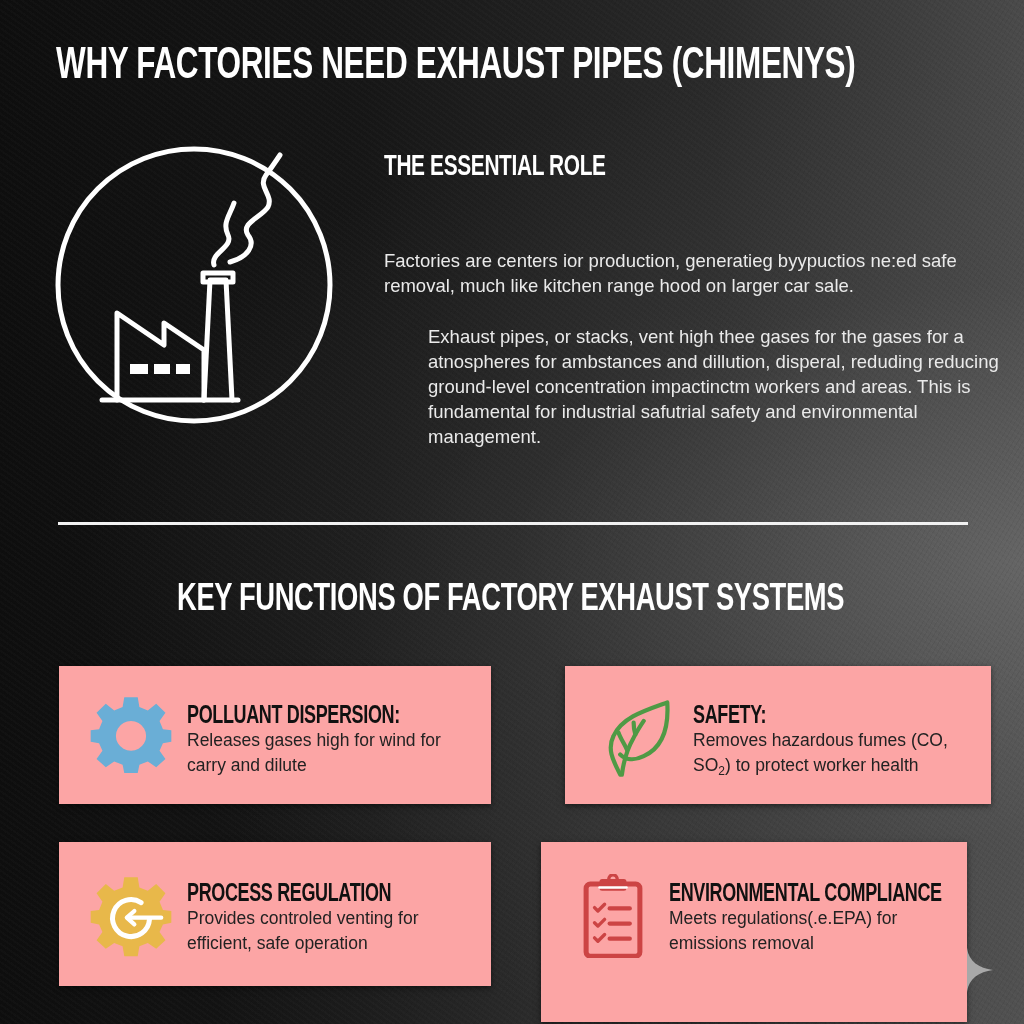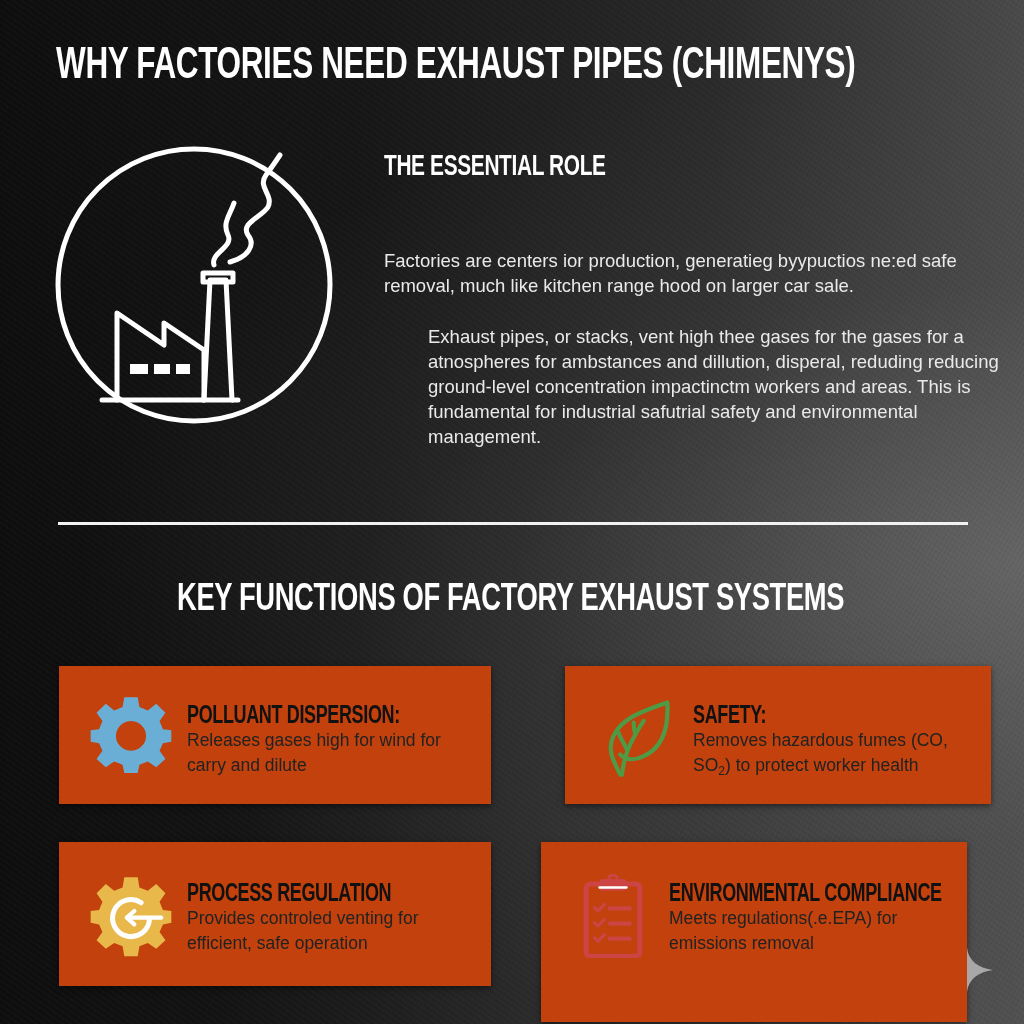--- a/index.html
+++ b/index.html
@@ -52,21 +52,21 @@
   .divider {
     position: absolute; left: 58px; top: 522px; width: 910px; height: 3px;
     background: #f2f2f2;
   }
   .section-title {
     position: absolute; left: 177px; top: 575px;
     font-size: 38px; line-height: 44px; white-space: nowrap;
     transform: scaleX(0.72);
   }
   .card {
-    position: absolute; background: #c2410c;
+    position: absolute; background: #fca5a5;
     width: 432px; height: 138px;
     box-shadow: 0 2px 6px rgba(0,0,0,0.5);
   }
   .card-1 { left: 59px; top: 666px; }
   .card-2 { left: 541px; top: 666px; width: 426px; margin-left: 24px; }
   .card-3 { left: 59px; top: 842px; height: 144px; }
   .card-4 { left: 541px; top: 842px; width: 426px; height: 180px; }
   .card-icon { position: absolute; left: 30px; top: 28px; width: 84px; height: 84px; }
   .card-3 .card-icon, .card-4 .card-icon { top: 32px; }
   .card-title {

